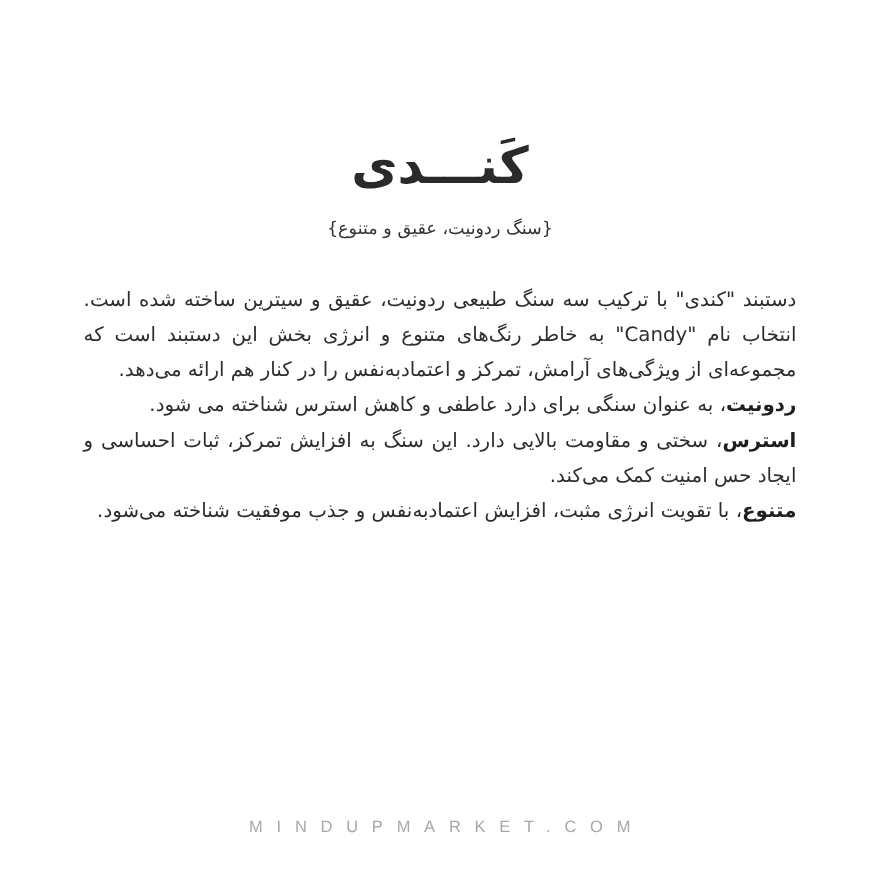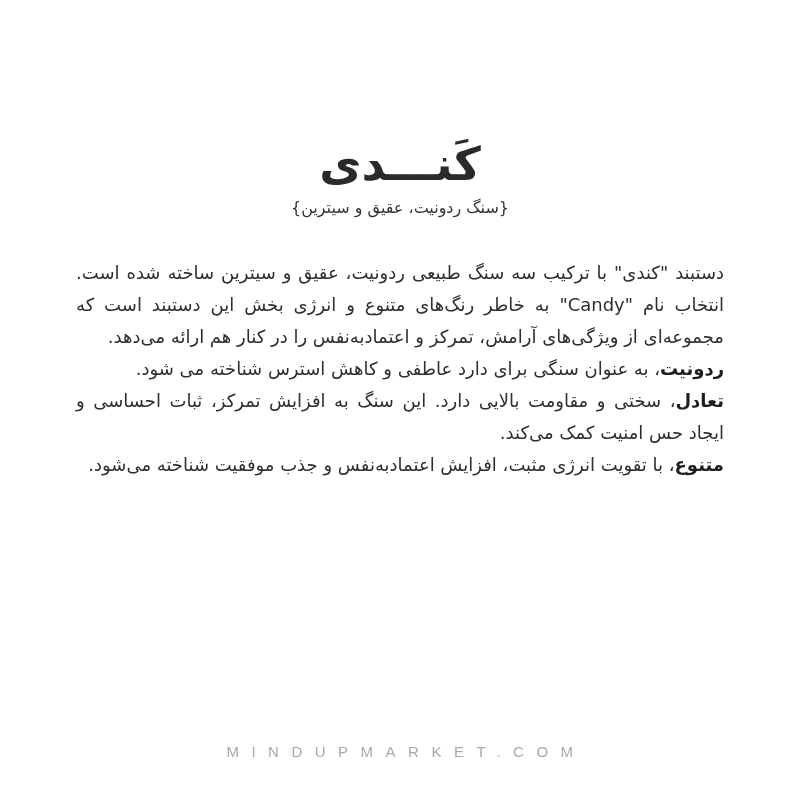--- a/index.html
+++ b/index.html
@@ -10,21 +10,21 @@
     body {
       width: 800px;
       height: 800px;
       position: relative;
       overflow: hidden;
       font-family: "DejaVu Sans", sans-serif;
       color: #2b2b2b;
     }
     .title {
       position: absolute;
-      top: 134px;
+      top: 120px;
       left: 0;
       width: 800px;
       text-align: center;
       direction: rtl;
       font-size: 46px;
       font-weight: bold;
       color: #2a2a2a;
       line-height: 60px;
     }
     .subtitle {
@@ -70,22 +70,22 @@
       color: #a8a8a8;
       line-height: 20px;
       padding-left: 12px;
       box-sizing: border-box;
     }
   </style>
 </head>
 <body>
 
 <div class="title">کَنـــدی</div>
-<div class="subtitle">{سنگ ردونیت، عقیق و سیترین}</div>
+<div class="subtitle">{سنگ ردونیت، عقیق و متنوع}</div>
 
 <div class="content">
   <p>دستبند "کندی" با ترکیب سه سنگ طبیعی ردونیت، عقیق و سیترین ساخته شده است. انتخاب نام "Candy" به خاطر رنگ‌های متنوع و انرژی بخش این دستبند است که مجموعه‌ای از ویژگی‌های آرامش، تمرکز و اعتمادبه‌نفس را در کنار هم ارائه می‌دهد.</p>
   <p><span class="term">ردونیت</span><span>، به عنوان سنگی برای دارد عاطفی و کاهش استرس شناخته می شود.</span></p>
-  <p><span class="term">تعادل</span><span>، سختی و مقاومت بالایی دارد. این سنگ به افزایش تمرکز، ثبات احساسی و ایجاد حس امنیت کمک می‌کند.</span></p>
+  <p><span class="term">استرس</span><span>، سختی و مقاومت بالایی دارد. این سنگ به افزایش تمرکز، ثبات احساسی و ایجاد حس امنیت کمک می‌کند.</span></p>
   <p><span class="term">متنوع</span><span>، با تقویت انرژی مثبت، افزایش اعتمادبه‌نفس و جذب موفقیت شناخته می‌شود.</span></p>
 </div>
 
 <div class="footer">MINDUPMARKET.COM</div>
 
 </body></html>

